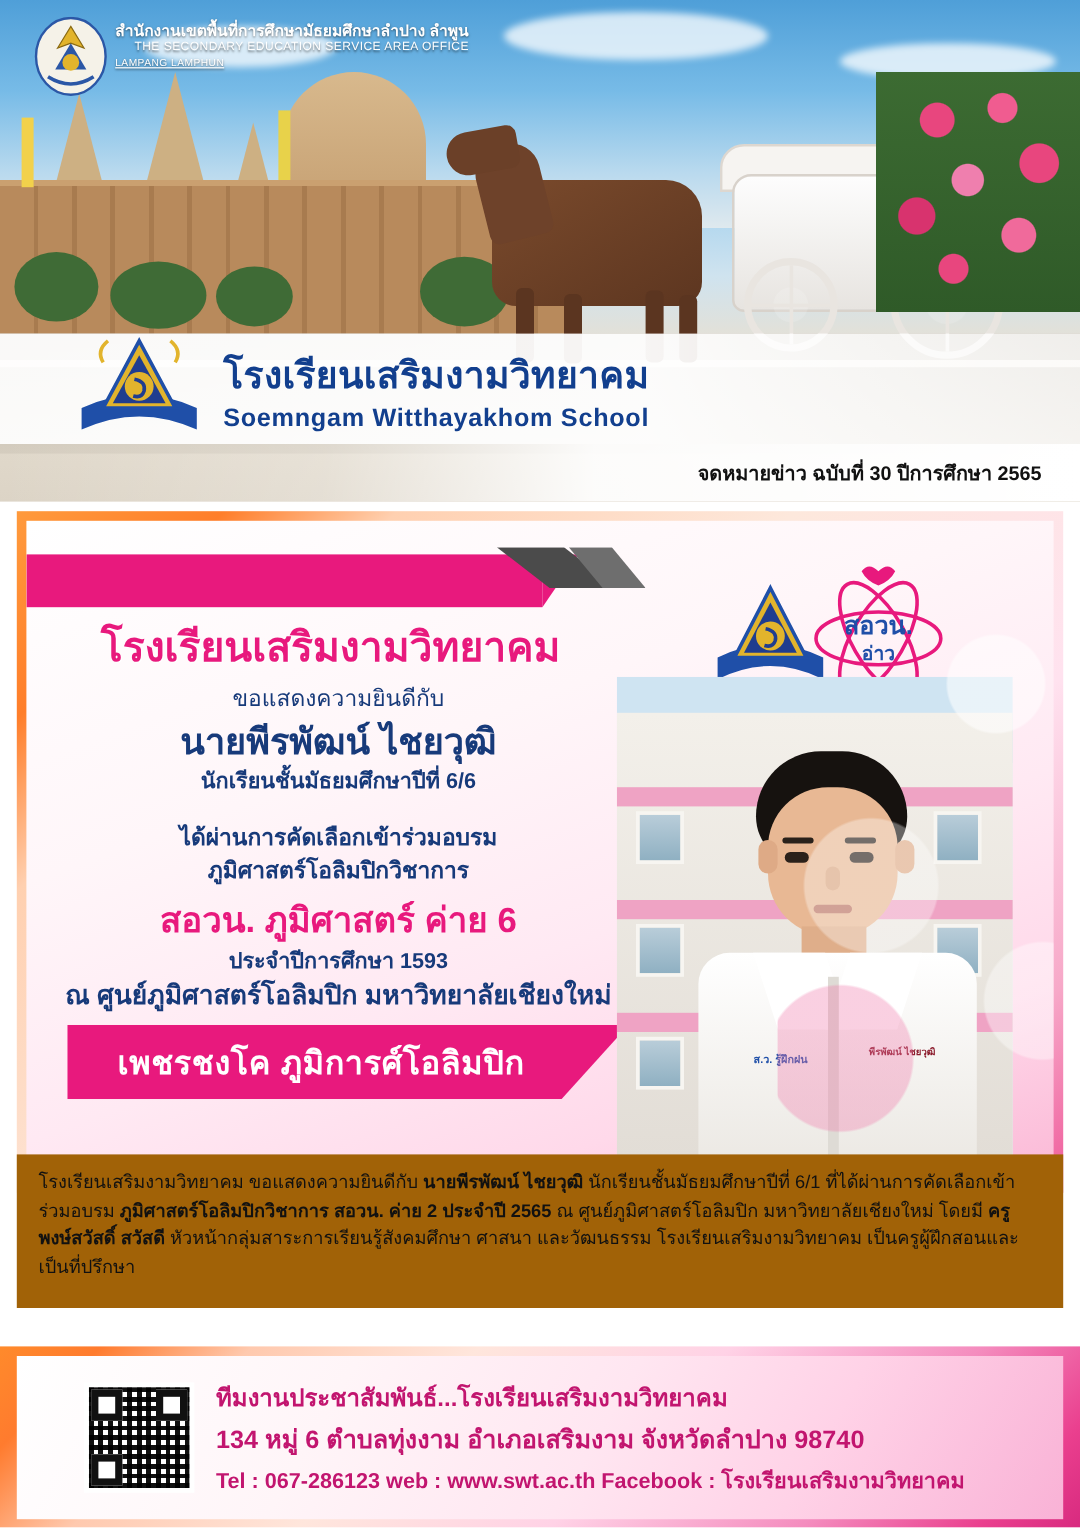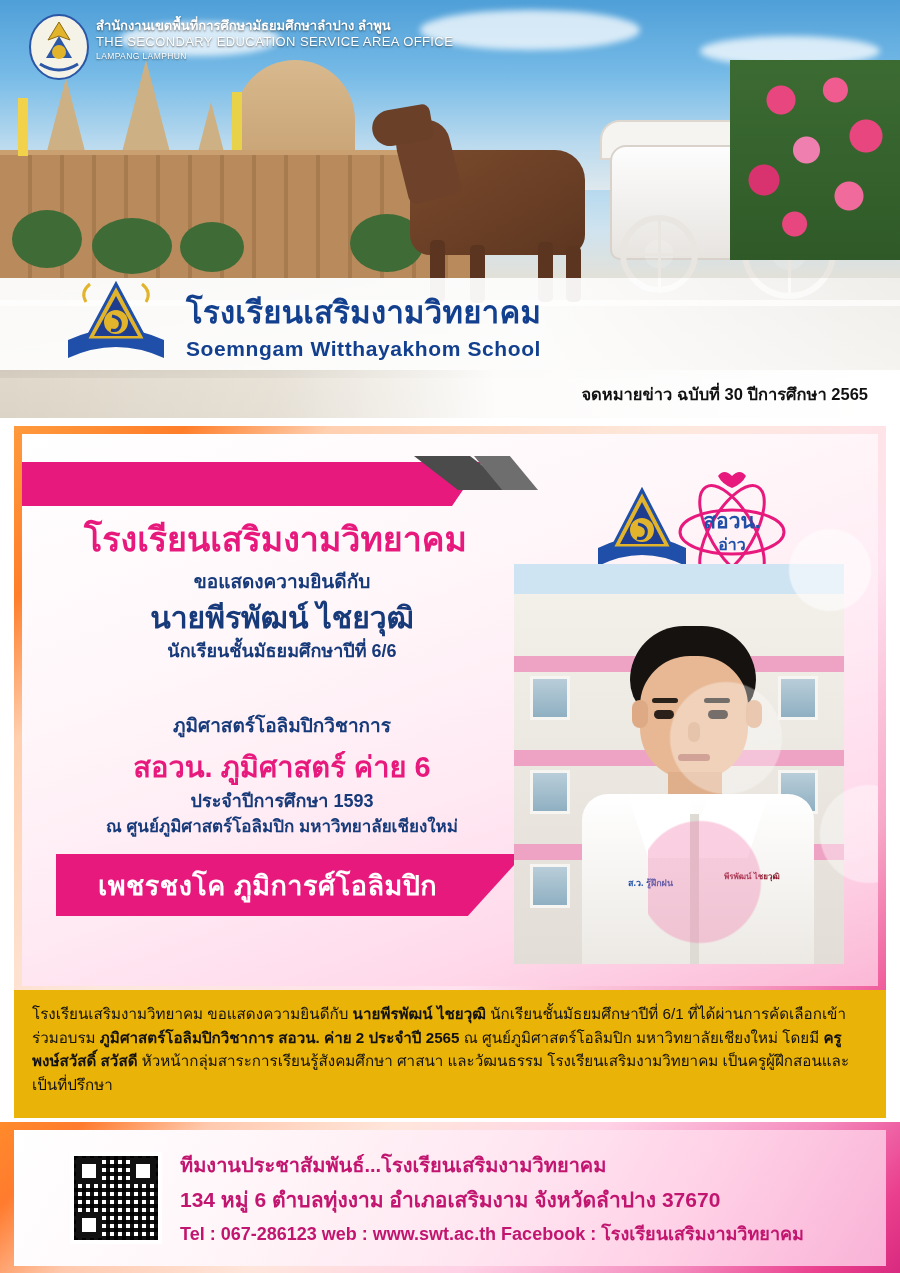--- a/index.html
+++ b/index.html
@@ -121,22 +121,22 @@
   .sesao-logo {
     position: absolute; left: 28px; top: 14px;
     width: 62px; height: 66px;
   }
   .sesao-text {
     position: absolute; left: 96px; top: 18px;
     color: #ffffff; line-height: 1.25;
     text-shadow: 0 1px 2px rgba(0,0,0,.55);
   }
   .sesao-text .l1 { font-size: 13px; font-weight: bold; }
-  .sesao-text .l2 { font-size: 13px; letter-spacing: .4px; }
-  .sesao-text .l3 { font-size: 8.5px; letter-spacing: .4px; }
+  .sesao-text .l2 { font-size: 10px; letter-spacing: .4px; margin-left: 16px; }
+  .sesao-text .l3 { font-size: 8.5px; letter-spacing: .4px; text-decoration: underline; }
 
   
   .school-bar {
     position: absolute; left: 0; bottom: 48px; width: 900px; height: 92px;
     background: linear-gradient(to right, rgba(255,255,255,.92) 0%, rgba(255,255,255,.95) 60%, rgba(255,255,255,.78) 100%);
     display: flex; align-items: center;
   }
   .school-crest {
     width: 112px; height: 92px; margin-left: 60px; position: relative; flex: none;
   }
@@ -196,21 +196,21 @@
     clip-path: polygon(0 0, 56% 0, 100% 100%, 44% 100%);
   }
 
   .poster-title {
     position: absolute; left: 62px; top: 78px;
     font-size: 34px; font-weight: bold; color: #e8197d;
     text-shadow: 1px 1px 0 #fff;
   }
   .congrats {
     position: absolute; left: 0; top: 132px; width: 520px; text-align: center;
-    font-size: 19px; font-weight: bold; color: #173a7a;
+    font-size: 19px; font-weight: normal; color: #173a7a;
   }
   .student-name {
     position: absolute; left: 0; top: 160px; width: 520px; text-align: center;
     font-size: 30px; font-weight: bold; color: #173a7a;
   }
   .student-class {
     position: absolute; left: 0; top: 202px; width: 520px; text-align: center;
     font-size: 18px; font-weight: bold; color: #173a7a;
   }
   .line-1 {
@@ -224,21 +224,21 @@
   .highlight {
     position: absolute; left: 0; top: 310px; width: 520px; text-align: center;
     font-size: 29px; font-weight: bold; color: #e8197d;
   }
   .line-3 {
     position: absolute; left: 0; top: 352px; width: 520px; text-align: center;
     font-size: 18px; font-weight: bold; color: #173a7a;
   }
   .line-4 {
     position: absolute; left: 0; top: 378px; width: 520px; text-align: center;
-    font-size: 17px; font-weight: bold; color: #173a7a;
+    font-size: 22px; font-weight: bold; color: #173a7a;
   }
   .award-ribbon {
     position: absolute; left: 34px; top: 420px; width: 468px; height: 62px;
     background: #e8197d;
     clip-path: polygon(0 0, 100% 0, 88% 100%, 0 100%);
     display: flex; align-items: center;
   }
   .award-ribbon span {
     margin-left: 42px; color: #fff; font-size: 27px; font-weight: bold;
     letter-spacing: .5px;
@@ -310,22 +310,22 @@
     position: absolute; left: 56px; top: 252px; font-size: 9px; color: #1f4fa8;
     font-weight: bold; text-align: center; line-height: 1.15;
   }
   .badge-right {
     position: absolute; left: 152px; top: 244px; font-size: 8px; color: #8b1a2b;
     font-weight: bold;
   }
 
   
   .body-strip {
-    position: absolute; left: 14px; top: 990px; width: 872px; height: 128px;
-    background: #eab308;
+    position: absolute; left: 14px; top: 962px; width: 872px; height: 128px;
+    background: #a16207;
     padding: 12px 18px 0 18px;
   }
   .body-text {
     font-size: 15.2px; color: #111; line-height: 1.55; text-align: left;
   }
   .body-text b { font-weight: bold; }
 
   
   .footer {
     position: absolute; left: 0; top: 1122px; width: 900px; height: 151px;
@@ -440,20 +440,21 @@
 
     <div class="pink-top-bar"></div>
     <div class="grey-chev"></div>
     <div class="grey-chev2"></div>
 
     <div class="poster-title">โรงเรียนเสริมงามวิทยาคม</div>
 
     <div class="congrats">ขอแสดงความยินดีกับ</div>
     <div class="student-name">นายพีรพัฒน์  ไชยวุฒิ</div>
     <div class="student-class">นักเรียนชั้นมัธยมศึกษาปีที่ 6/6</div>
+    <div class="line-1">ได้ผ่านการคัดเลือกเข้าร่วมอบรม</div>
     <div class="line-2">ภูมิศาสตร์โอลิมปิกวิชาการ</div>
     <div class="highlight">สอวน. ภูมิศาสตร์ ค่าย 6</div>
     <div class="line-3">ประจำปีการศึกษา 1593</div>
     <div class="line-4">ณ ศูนย์ภูมิศาสตร์โอลิมปิก มหาวิทยาลัยเชียงใหม่</div>
 
     <div class="award-ribbon">
       <span>เพชรชงโค  ภูมิการศ์โอลิมปิก</span>
     </div>
 
     <div class="poster-crest">
@@ -520,17 +521,17 @@
 
 <div class="footer">
   <div class="footer-inner">
     <div class="qr">
       <div class="finder" style="left:2px; top:2px;"></div>
       <div class="finder" style="right:2px; top:2px;"></div>
       <div class="finder" style="left:2px; bottom:2px;"></div>
     </div>
     <div class="footer-lines">
       <div class="f1">ทีมงานประชาสัมพันธ์...โรงเรียนเสริมงามวิทยาคม</div>
-      <div class="f2">134 หมู่ 6 ตำบลทุ่งงาม อำเภอเสริมงาม จังหวัดลำปาง 37670</div>
+      <div class="f2">134 หมู่ 6 ตำบลทุ่งงาม อำเภอเสริมงาม จังหวัดลำปาง 98740</div>
       <div class="f3">Tel : 067-286123  web : www.swt.ac.th  Facebook : โรงเรียนเสริมงามวิทยาคม</div>
     </div>
   </div>
 </div>
 
 </body></html>

